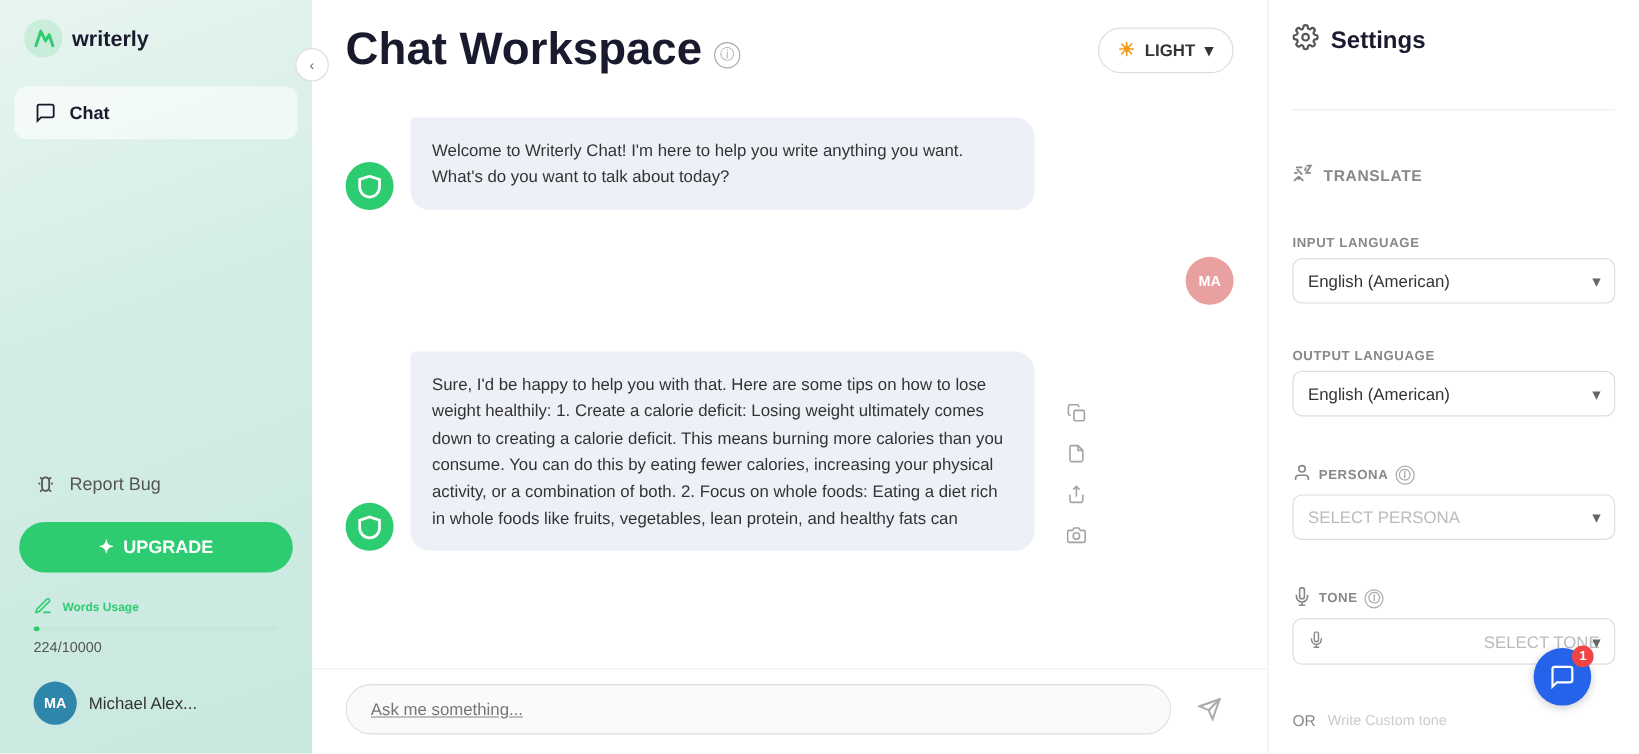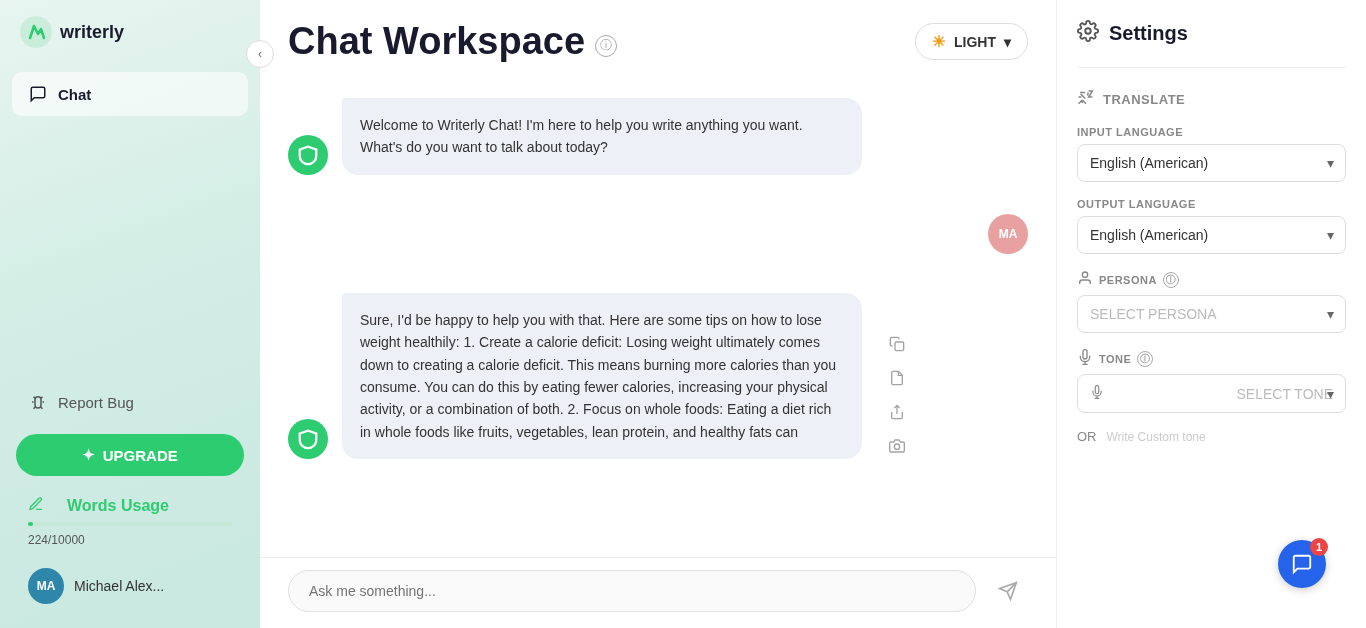--- a/index.html
+++ b/index.html
@@ -114,22 +114,22 @@
       margin: 4px 4px;
     }
 
     .words-usage-section {
       padding: 8px 16px 4px 16px;
     }
 
     .words-usage-label {
       display: flex;
       align-items: center;
-      gap: 23px;
-      font-size: 16px;
+      gap: 8px;
+      font-size: 10px;
       font-weight: 700;
       color: #2ecc71;
       margin-bottom: 6px;
     }
 
     .words-usage-bar-bg {
       height: 4px;
       background: #c5e8d8;
       border-radius: 2px;
       margin-bottom: 4px;
@@ -357,20 +357,21 @@
 
     .chat-input {
       flex: 1;
       border: 1.5px solid #e0e0e0;
       border-radius: 24px;
       padding: 12px 20px;
       font-size: 14px;
       color: #999;
       outline: none;
       background: #fafafa;
+      text-decoration: underline;
     }
 
     .send-btn {
       width: 40px;
       height: 40px;
       border-radius: 50%;
       background: transparent;
       border: none;
       cursor: pointer;
       display: flex;
@@ -384,20 +385,21 @@
     .right-panel {
       width: 310px;
       min-width: 310px;
       background: white;
       border-left: 1px solid #eee;
       padding: 20px;
       overflow-y: auto;
       display: flex;
       flex-direction: column;
       gap: 16px;
+      justify-content: space-between;
     }
 
     .settings-header {
       display: flex;
       align-items: center;
       gap: 10px;
       font-size: 20px;
       font-weight: 700;
       color: #1a1a2e;
     }

